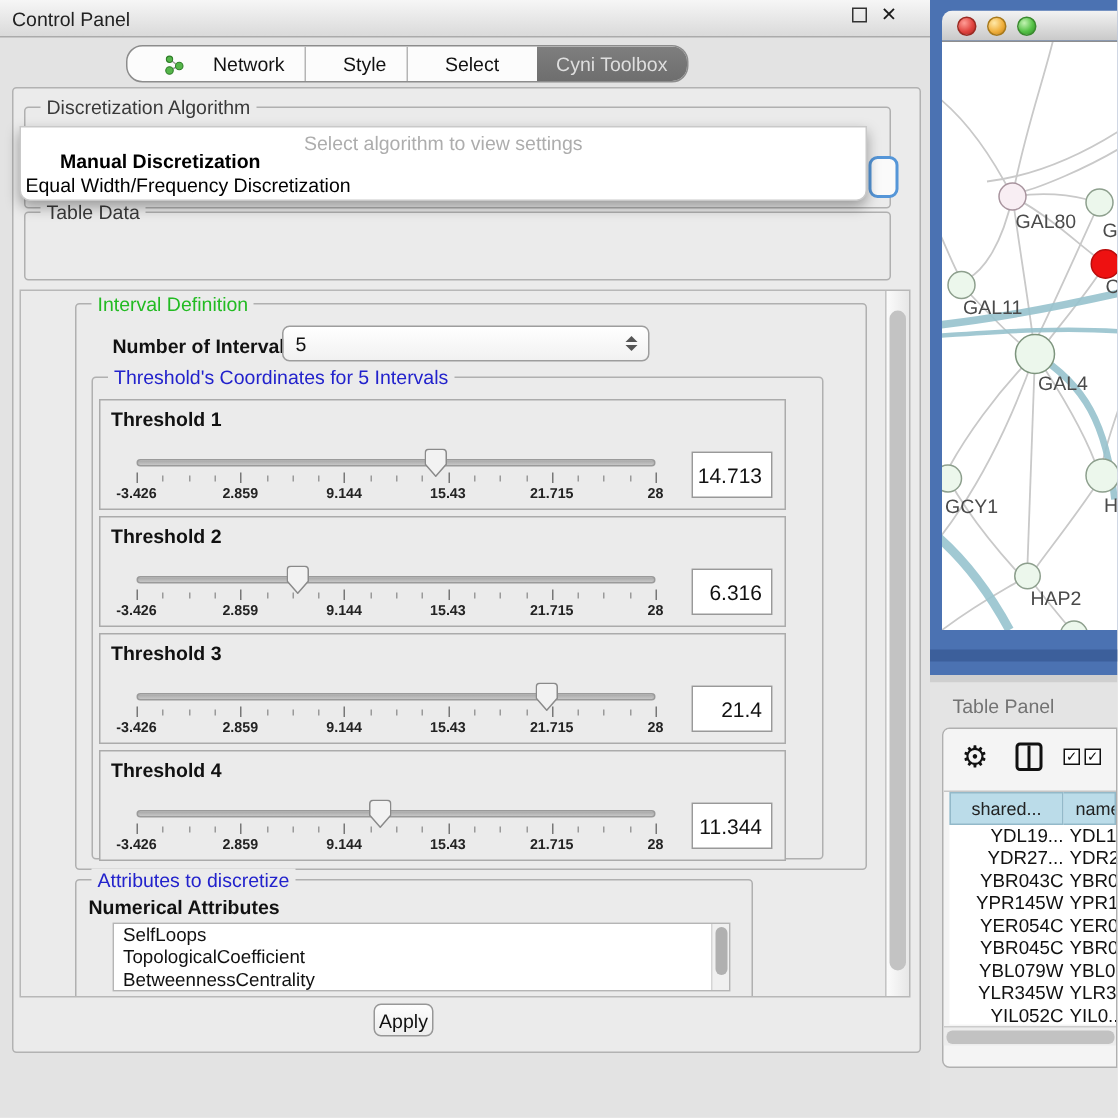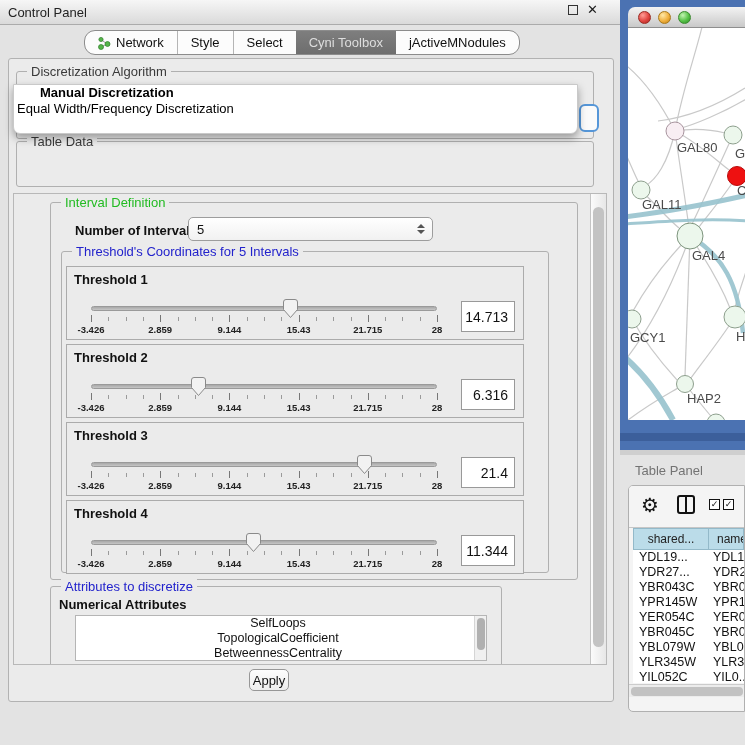--- a/index.html
+++ b/index.html
@@ -12,21 +12,21 @@
     background:linear-gradient(#f6f6f6,#dadada); border-bottom:1px solid #ababab;
     display:flex; align-items:center; font-size:13px; color:#222; padding-left:8px; }
   .titlebar .win-btns { position:absolute; right:22px; top:5px; display:flex; gap:9px; align-items:center; }
   .float-box { width:10px; height:10px; border:1.5px solid #333; display:inline-block; }
   .close-x { font-size:13px; font-weight:bold; color:#1a1a1a; line-height:10px; }
 
   
   .tabbar { position:absolute; display:flex; border:1px solid #8c8c8c; border-radius:11px; overflow:hidden; background:#fcfcfc; height:25px; }
   .tabbar.top { left:84px; top:30px; }
   .tabbar.bottom { top:703px; left:304px; transform:translateX(-50%); height:23px; }
-  .tab { display:flex; align-items:center; gap:5px; padding:0 13px; font-size:13px; color:#111; border-right:1px solid #b5b5b5; cursor:default; white-space:nowrap; }
+  .tab { display:flex; align-items:center; gap:19px; padding:0 13px; font-size:13px; color:#111; border-right:1px solid #b5b5b5; cursor:default; white-space:nowrap;margin-left:12px; }
   .tab:last-child { border-right:none; }
   .tab.active { background:linear-gradient(#7e7e7e,#6e6e6e); color:#dedede; border-right:none; }
   .tab.pre-active { border-right:none; }
   .net-icon { display:inline-block; width:13px; height:14px; }
 
   
   .content { position:absolute; left:8px; top:58px; width:606px; height:644px;
     background:#ebebeb; border:1px solid #b2b2b2; border-radius:3px; }
 
   .groupbox { position:absolute; border:1px solid #b0b0b0; border-radius:3px; }
@@ -46,21 +46,21 @@
   .algo-popup { position:absolute; left:13px; top:84px; width:565px; height:50px; z-index:60;
     background:#ffffff; border:1px solid #c9c9c9; border-radius:0 0 7px 7px; box-shadow:0 4px 9px rgba(0,0,0,.35); overflow:hidden; }
   .algo-popup .ph { text-align:center; color:#adadad; font-size:13px; padding-top:3px; height:15px; }
   .algo-popup .opt { font-size:13px; padding-left:3px; height:16px; line-height:16px; color:#000; }
   .algo-popup .opt.b { font-weight:bold;margin-left:23px; }
 
   .tabledata-group { left:7px; top:82px; width:578px; height:46px; }
   .tabledata-combo { left:10px; top:13px; width:556px; height:26px; }
 
   
-  .scrollpanel { position:absolute; left:4px; top:134px; width:594px; height:472px; border:1px solid #b8b8b8; background:#ebebeb; overflow:hidden;text-align:center; }
+  .scrollpanel { position:absolute; left:4px; top:134px; width:594px; height:472px; border:1px solid #b8b8b8; background:#ebebeb; overflow:hidden; }
   .vscroll { position:absolute; right:0; top:0; width:16px; height:100%; background:linear-gradient(to right,#fbfbfb,#e7e7e7); border-left:1px solid #c4c4c4; }
   .vscroll .thumb-v { position:absolute; left:2px; width:11px; border-radius:6px; background:#c3c3c3; }
 
   .interval-group { left:36px; top:8px; width:528px; height:378px; }
   .noi-label { position:absolute; left:24px; top:20px; font-size:13px; font-weight:bold; color:#111; }
   .noi-combo { left:137px; top:14px; width:245px; height:24px; }
   .thresholds-group { left:10px; top:48px; width:488px; height:322px; }
 
   .threshold-box { position:absolute; left:4px; width:458px; height:74px; border:1px solid #ababab; background:#ebebeb; }
   .threshold-box .t-label { position:absolute; left:7px; top:5px; font-size:13px; font-weight:bold; color:#111; }
@@ -107,21 +107,21 @@
   .tp-toolbar { position:absolute; left:0; top:0; width:100%; height:42px; border-bottom:1px solid #c6c6c6; background:#f4f4f4; }
   .gear { position:absolute; left:12px; top:8px; font-size:20px; color:#111; line-height:22px; }
   .cols-icon { position:absolute; left:48px; top:9px; width:18px; height:19px; border:2px solid #111; border-radius:3px; }
   .cols-icon::after { content:""; position:absolute; left:50%; top:0; width:2px; height:100%; background:#111; transform:translateX(-50%); }
   .cb-group { position:absolute; left:80px; top:13px; display:flex; gap:3px; }
   .cb { width:11px; height:11px; border:1.5px solid #111; font-size:9px; font-weight:bold; line-height:9px; text-align:center; color:#111; background:#fff; }
   .tp-header { position:absolute; left:4px; top:42px; right:0; height:22px; display:flex; }
   .tp-header .hc { background:#bbdce9; border:1px solid #93b9c9; border-left:none; font-size:12px; color:#222; display:flex; align-items:center; overflow:hidden; white-space:nowrap; }
   .tp-header .hc1 { width:76px; justify-content:center; border-left:1px solid #93b9c9; }
   .tp-header .hc2 { flex:1; padding-left:8px;text-align:center; }
-  .tp-rows { position:absolute; left:4px; top:64px; right:0; height:133px; background:#fff; overflow:hidden; }
+  .tp-rows { position:absolute; left:4px; top:64px; right:0; height:133px; background:#fff; overflow:hidden;text-align:right; }
   .tp-row { display:flex; height:15px; line-height:15px; font-size:12.5px; color:#111; white-space:nowrap; }
   .tp-row .c1 { width:76px; padding-left:6px; overflow:hidden; }
   .tp-row .c2 { flex:1; padding-left:4px; overflow:hidden; }
   .tp-hscroll { position:absolute; left:0; bottom:14px; width:100%; height:13px; background:#ececec; border-top:1px solid #cccccc; }
   .tp-hscroll i { position:absolute; left:2px; top:2px; width:112px; height:9px; background:#c2c2c2; border-radius:4px; }
 </style>
 </head>
 <body>
 
 <div class="control-panel">
@@ -148,23 +148,20 @@
       <span>Network</span>
     </div>
     <div class="tab">
         <span>Style</span>
       </div>
     <div class="tab pre-active">
         <span>Select</span>
       </div>
     <div class="tab active">
         <span>Cyni Toolbox</span>
-      </div>
-    <div class="tab">
-        <span>jActiveMNodules</span>
       </div>
   </div>
 
   <div class="content">
 
     <div class="groupbox algo-group">
       <span class="legend">Discretization Algorithm</span>
       <div class="focus-combo"></div>
     </div>
 
@@ -375,20 +372,21 @@
 
       <div class="vscroll">
         <div class="thumb-v" style="top:13px; height:440px;"></div>
       </div>
     </div>
 
     <div class="apply-btn">Apply</div>
   </div>
 
 <div class="algo-popup">
+      <div class="ph">Select algorithm to view settings</div>
       <div class="opt b">Manual Discretization</div>
       <div class="opt">Equal Width/Frequency Discretization</div>
     </div>
   </div>
 
 <div class="network-window">
   <div class="nw-band"></div>
   <div class="nw-titlebar">
     <span class="light red"></span>
     <span class="light yellow"></span>

